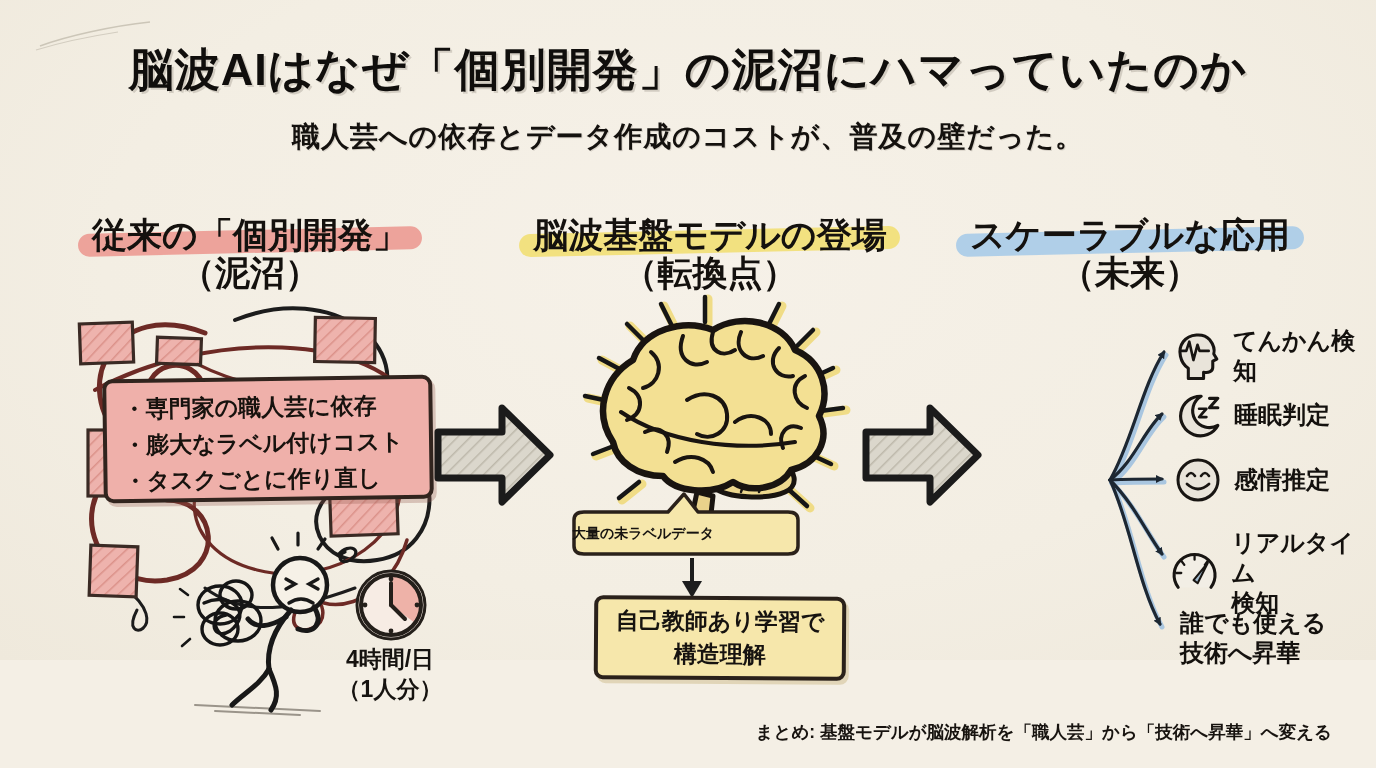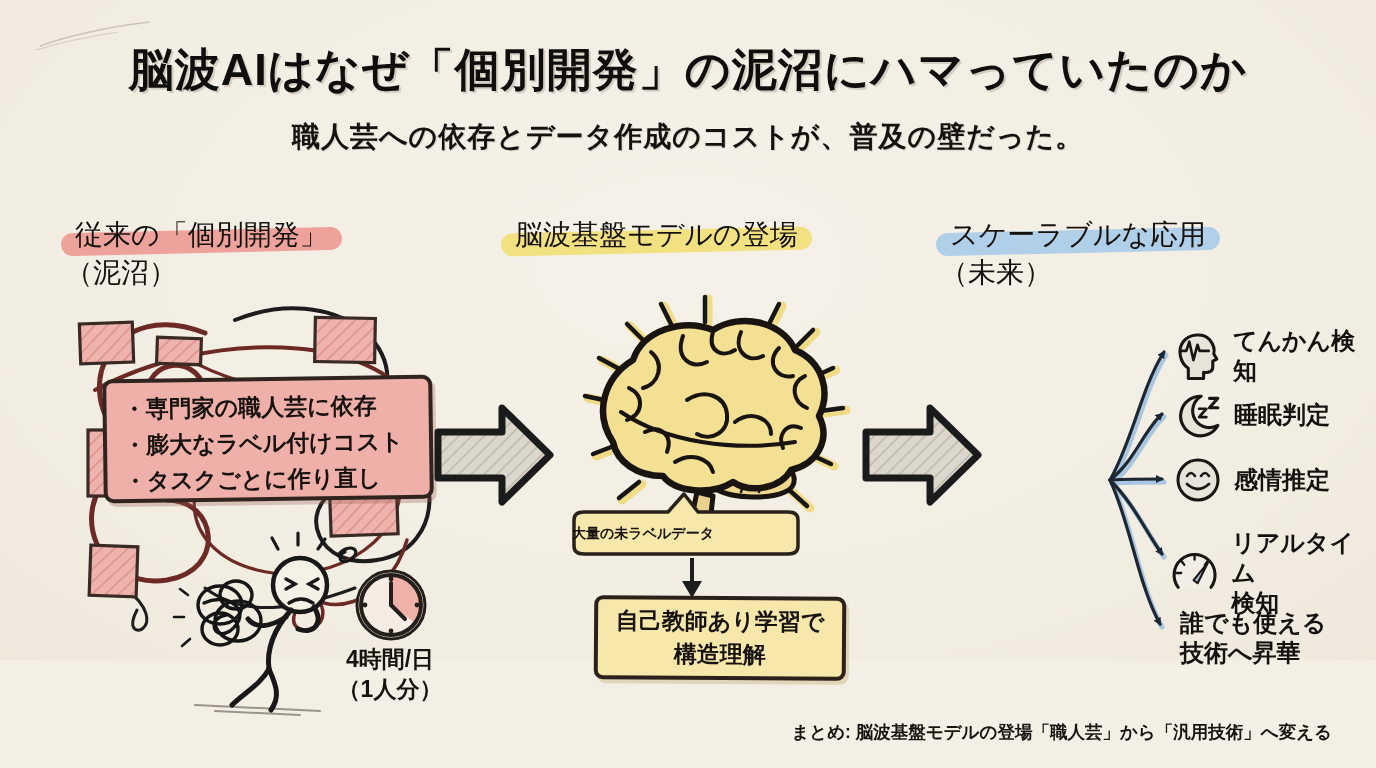--- a/index.html
+++ b/index.html
@@ -23,21 +23,21 @@
     font-size:45px; font-weight:900; letter-spacing:1px; color:#100e0c;
     text-shadow:2px 2px 0 rgba(60,50,40,.18);
   }
   #page-subtitle{
     left:0; right:0; top:118px; text-align:center;
     font-size:28px; font-weight:800; letter-spacing:1px; color:#14110e;
     text-shadow:1px 1px 0 rgba(60,50,40,.15);
   }
 
   
-  .col-head{ font-weight:400; font-size:28px; line-height:38px; color:#14110e; }
+  .col-head{ text-align:center; font-weight:700; font-size:35px; line-height:38px; color:#14110e; }
   .hl{ position:relative; display:inline-block; padding:0 10px; z-index:0; }
   .hl::before{
     content:""; position:absolute; z-index:-1;
     left:-4px; right:-4px; top:36%; height:60%;
     border-radius:12px; transform:rotate(-1.3deg); opacity:.9;
   }
   .hl-pink::before{ background:#ec9a92; }
   .hl-yellow::before{ background:#f2df74; }
   .hl-blue::before{ background:#a9cbe8; }
   #head-past{ left:65px; top:216px; width:370px; }
@@ -101,20 +101,21 @@
 
   <div class="abs" id="page-title">脳波AIはなぜ「個別開発」の泥沼にハマっていたのか</div>
   <div class="abs" id="page-subtitle">職人芸への依存とデータ作成のコストが、普及の壁だった。</div>
 
   <div class="abs col-head" id="head-past">
     <span class="hl hl-pink">従来の「個別開発」</span>
     <div>（泥沼）</div>
   </div>
   <div class="abs col-head" id="head-turning">
     <span class="hl hl-yellow">脳波基盤モデルの登場</span>
+    <div>（転換点）</div>
   </div>
   <div class="abs col-head" id="head-future">
     <span class="hl hl-blue">スケーラブルな応用</span>
     <div>（未来）</div>
   </div>
 
   <svg class="abs" style="left:55px; top:288px;" width="410" height="430" viewBox="0 0 410 430">
     <defs>
       <pattern id="pinkhatch" width="9" height="9" patternTransform="rotate(45)" patternUnits="userSpaceOnUse">
         <rect width="9" height="9" fill="#eeb3ad"></rect>
@@ -358,15 +359,15 @@
     </svg>
     <div class="app-label pre">リアルタイム
 検知</div>
   </div>
 
   <div class="abs app-row" style="left:1180px; top:608px;">
     <div class="app-label pre">誰でも使える
 技術へ昇華</div>
   </div>
 
-  <div class="abs" id="summary">まとめ: 脳波基盤モデルの登場「職人芸」から「汎用技術」へ変える</div>
+  <div class="abs" id="summary">まとめ: 基盤モデルが脳波解析を「職人芸」から「技術へ昇華」へ変える</div>
 
 </div>
 
 </body></html>

